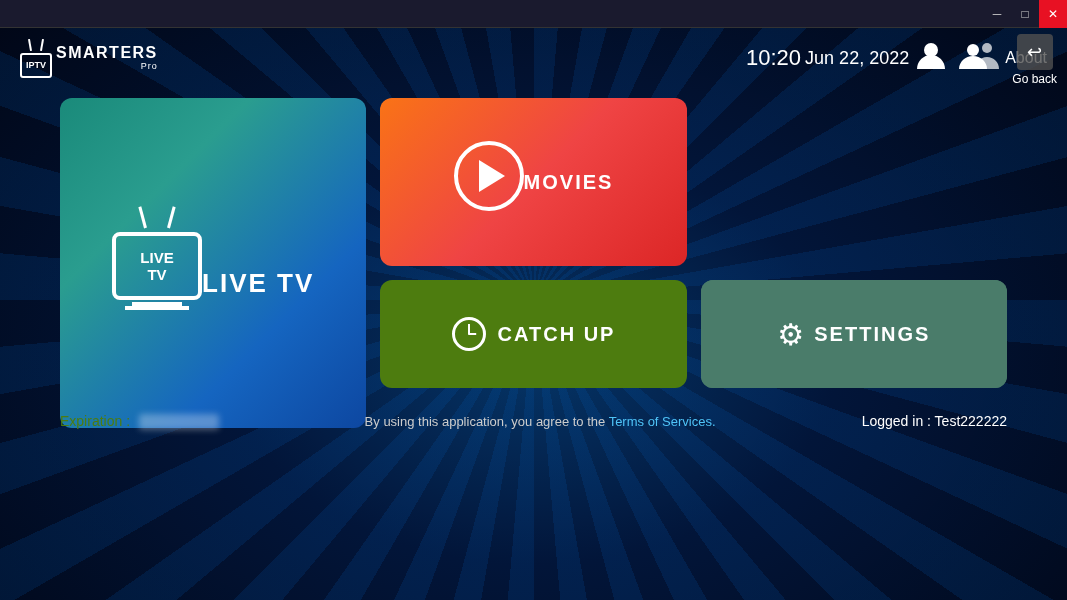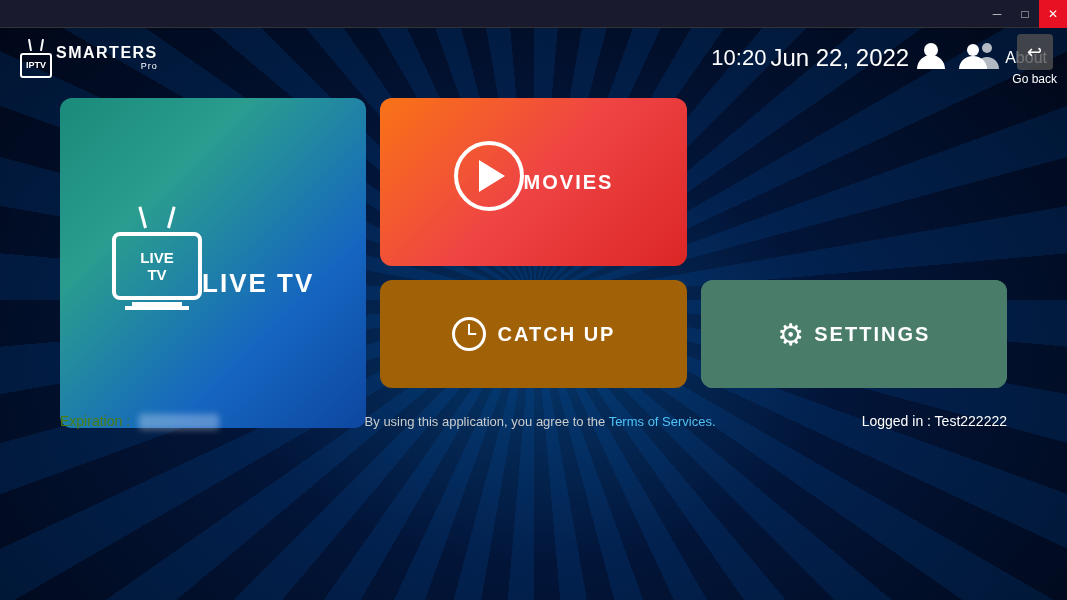--- a/index.html
+++ b/index.html
@@ -90,21 +90,21 @@
     }
 
     .header-time {
       color: white;
       font-size: 22px;
       font-weight: 300;
     }
 
     .header-date {
       color: white;
-      font-size: 24px;
+      font-size: 18px;
       font-weight: 300;
     }
 
     .header-icons {
       display: flex;
       align-items: center;
       gap: 8px;
     }
 
     .user-icon-wrap {
@@ -197,21 +197,21 @@
       min-height: 160px;
       background: linear-gradient(135deg, #7c3aed 0%, #6d28d9 50%, #5b21b6 100%);
       padding: 20px;
     }
 
     
     .card-catchup {
       grid-row: 2 / 3;
       grid-column: 2 / 3;
       min-height: 100px;
-      background: #a16207;
+      background: #4d7c0f;
       padding: 16px 20px;
     }
 
     
     .card-multiscreen {
       grid-row: 2 / 3;
       grid-column: 3 / 4;
       min-height: 100px;
       background: #4a7c6a;
       padding: 16px 20px;

